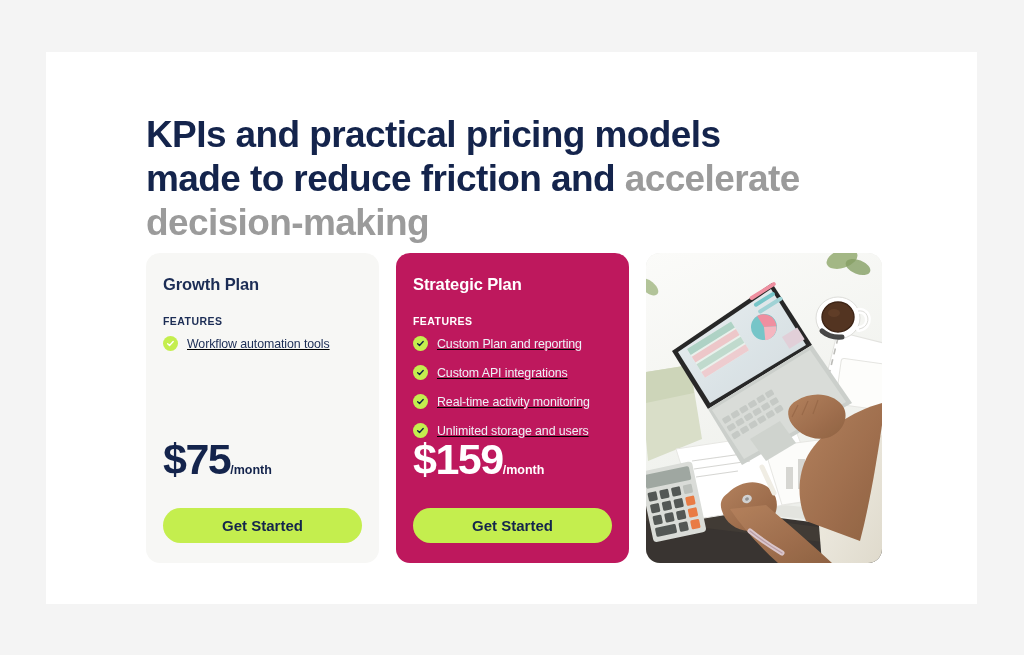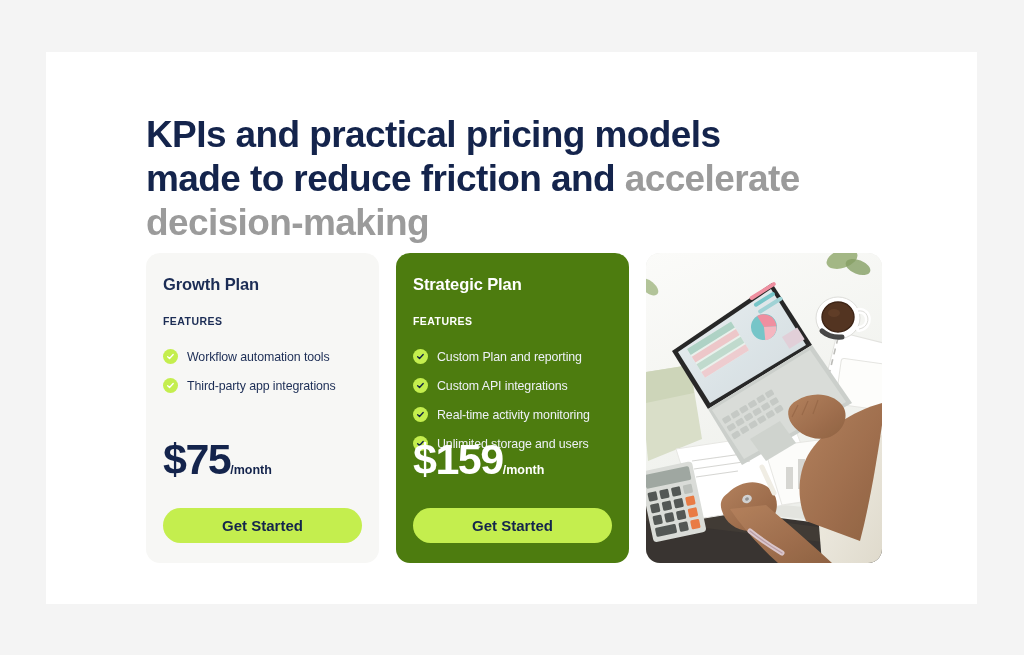--- a/index.html
+++ b/index.html
@@ -53,21 +53,21 @@
     height: 310px;
     border-radius: 14px;
     box-sizing: border-box;
     padding: 22px 17px 0 17px;
     position: relative;
   }
   .plan-card.light {
     background: #f7f7f5;
   }
   .plan-card.dark {
-    background: #4d7c0f;
+    background: #be185d;
   }
 
   .plan-title {
     font-size: 16.5px;
     font-weight: 700;
     letter-spacing: -0.1px;
     margin: 0 0 0 0;
   }
   .light .plan-title { color: #1c2d55; }
   .dark  .plan-title { color: #ffffff; }
@@ -76,22 +76,23 @@
     font-size: 10.5px;
     font-weight: 700;
     letter-spacing: 0.45px;
     margin-top: 21px;
   }
   .light .features-label { color: #1c2d55; }
   .dark  .features-label { color: #ffffff; }
 
   .feature-list {
     list-style: none;
-    margin: 22px 0 0 0;
+    margin: 9px 0 0 0;
     padding: 0;
+    text-decoration: underline;
   }
   .feature-item {
     display: flex;
     align-items: center;
     gap: 9px;
     margin-bottom: 14px;
   }
   .check-icon {
     width: 15px;
     height: 15px;
@@ -179,28 +180,20 @@
       <div class="plan-title">Growth Plan</div>
       <div class="features-label">FEATURES</div>
       <ul class="feature-list">
         <li class="feature-item">
           <span class="check-icon">
             <svg width="9" height="9" viewBox="0 0 12 12">
                 <path d="M2.2 6.2 L4.7 8.6 L9.6 3.4" fill="none" stroke="#ffffff" stroke-width="1.8" stroke-linecap="round" stroke-linejoin="round"></path>
               </svg>
           </span>
           <span class="feature-text">Workflow automation tools</span>
-        </li>
-        <li class="feature-item">
-          <span class="check-icon">
-            <svg width="9" height="9" viewBox="0 0 12 12">
-                <path d="M2.2 6.2 L4.7 8.6 L9.6 3.4" fill="none" stroke="#ffffff" stroke-width="1.8" stroke-linecap="round" stroke-linejoin="round"></path>
-              </svg>
-          </span>
-          <span class="feature-text">Third-party app integrations</span>
         </li>
       </ul>
       <div class="price-row">
         <span class="price-amount">$75</span>
         <span class="price-period">/month</span>
       </div>
       <button class="cta-button">Get Started</button>
     </div>
 
     <div class="plan-card dark">

